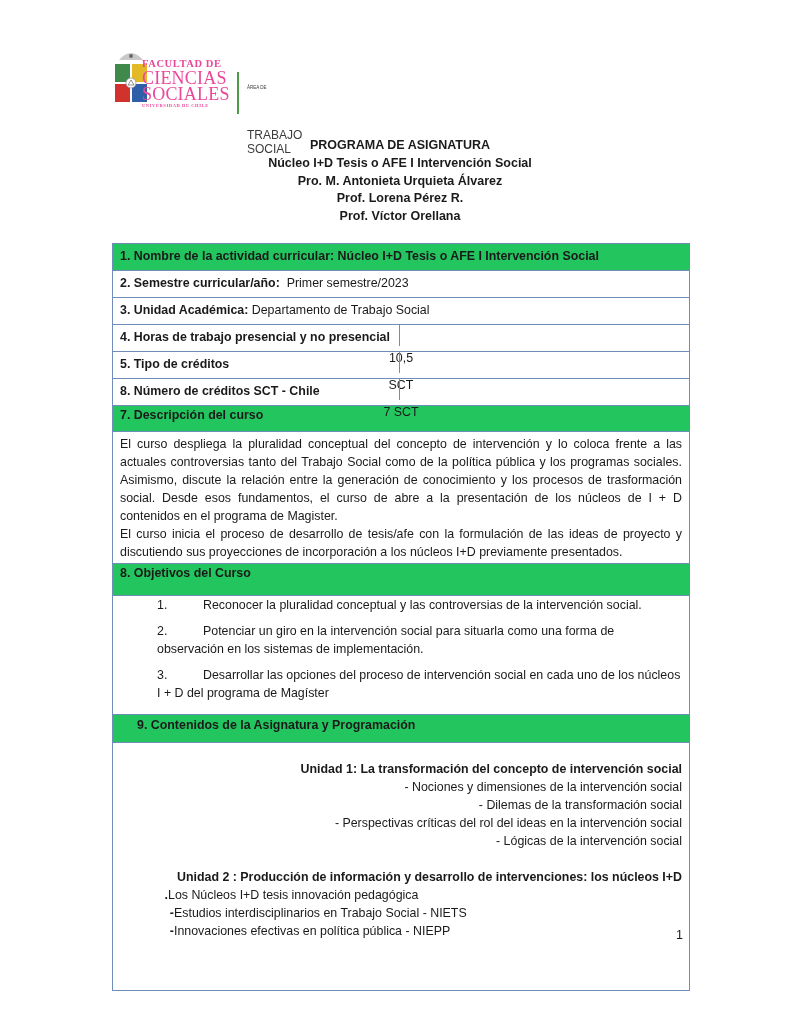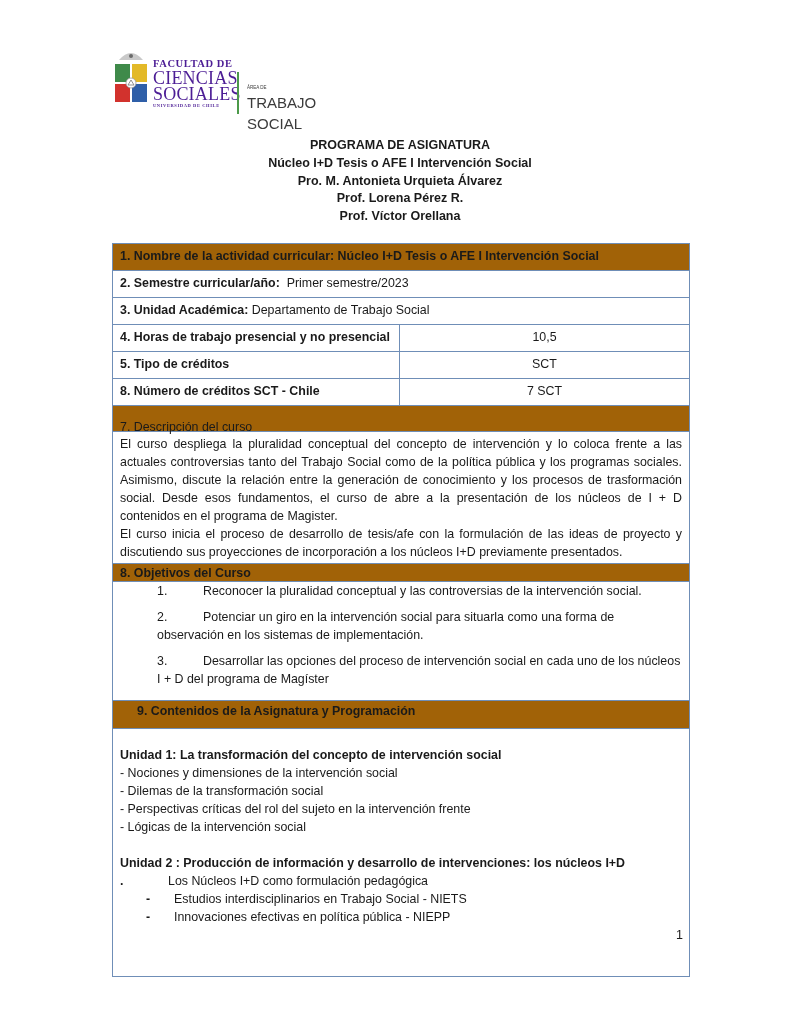--- a/index.html
+++ b/index.html
@@ -2,45 +2,45 @@
 <html><head>
 <meta charset="utf-8">
 <style>
   html, body { margin: 0; padding: 0; }
   body {
     width: 800px; height: 1035px; background: #ffffff; position: relative; overflow: hidden;
     font-family: "Liberation Sans", "DejaVu Sans", sans-serif; color: #1a1a1a;
   }
   .logo { position: absolute; left: 113px; top: 46px; width: 230px; height: 66px; }
   .shield { position: absolute; left: 0; top: 0; width: 36px; height: 64px; }
-  .fac-text { position: absolute; left: 40px; top: 12px; font-family: "Liberation Serif", "DejaVu Serif", serif; color: #4c1d95; }
+  .fac-text { position: absolute; left: 29px; top: 12px; font-family: "Liberation Serif", "DejaVu Serif", serif; color: #ec4899; }
   .fac-text .l1 { font-size: 10.5px; letter-spacing: 0.6px; font-weight: bold; line-height: 12px; }
   .fac-text .l2 { font-size: 18px; line-height: 16px; letter-spacing: 0.2px; }
   .fac-text .l3 { font-size: 18px; line-height: 17px; letter-spacing: 0.2px; }
   .fac-text .l4 { font-size: 4.5px; letter-spacing: 0.6px; font-weight: bold; line-height: 6px; }
   .vline { position: absolute; left: 124px; top: 26px; width: 2px; height: 42px; background: #4c9a4a; }
   .area { position: absolute; left: 134px; top: 38px; color: #3b3b3b; }
   .area .small { font-size: 4.5px; line-height: 8px; }
-  .area .big { font-size: 15px; line-height: 21px; }
+  .area .big { font-size: 12px; line-height: 14px; margin-top: 36px; }
 
   .title-block { position: absolute; left: 0; top: 131px; width: 800px; text-align: center; font-weight: bold; font-size: 12.5px; line-height: 17.8px; margin-top: 6px; }
 
   .table { position: absolute; left: 112px; top: 243px; width: 578px; border: 1.5px solid #6f8eb7; box-sizing: border-box; }
   .row { border-bottom: 1.5px solid #6f8eb7; font-size: 12.4px; line-height: 17px; box-sizing: border-box; }
-  .row:last-child { border-bottom: none; }
-  .hdr { background: #a16207; }
+  .row:last-child { border-bottom: none; text-align: right; }
+  .hdr { background: #22c55e; }
   .single { height: 27px; padding: 4px 7px 0 7px; }
-  .split { display: flex; height: 27px; }
+  .split { display: flex; height: 27px; flex-direction: column; }
   .split .c1 { width: 287px; border-right: 1.5px solid #6f8eb7; padding: 4px 7px 0 7px; font-weight: bold; box-sizing: border-box; }
   .split .c2 { flex: 1; text-align: center; padding-top: 4px; }
   b { font-weight: bold; }
-  .sec-hdr { height: 26px; padding: 13px 7px 0 7px; font-weight: normal; }
+  .sec-hdr { height: 26px; padding: 1px 7px 0 7px; font-weight: bold; }
   .desc { padding: 3px 7px 2px 7px; text-align: justify; font-size: 12.4px; line-height: 18px; }
   .desc p { margin: 0; }
-  .sec8 { height: 18px; padding: 0 7px; font-weight: bold; line-height: 18px; }
+  .sec8 { height: 32px; padding: 0 7px; font-weight: bold; line-height: 18px; }
   .obj { padding: 0 7px 12px 7px; font-size: 12.4px; line-height: 18px; }
   .obj .item { margin-bottom: 8px; margin-left: 37px; }
   .obj .item:last-child { margin-bottom: 0; }
   .obj .num { display: inline-block; width: 46px; }
   .sec9 { height: 28px; padding: 0 24px; font-weight: bold; line-height: 20px; }
   .content { padding: 17px 7px 20px 7px; font-size: 12.4px; line-height: 18px; height: 210px; box-sizing: content-box; }
   .content .unit { font-weight: bold; }
   .content .sp { height: 18px; }
   .content .dotline { display: flex; }
   .content .dotline .dot { width: 48px; font-weight: bold; }
@@ -114,27 +114,27 @@
   <div class="row obj">
     <div class="item"><span class="num">1.</span><span>Reconocer la pluralidad conceptual y las controversias de la intervención social.</span></div>
     <div class="item"><span class="num">2.</span><span>Potenciar un giro en la intervención social para situarla como una forma de observación en los sistemas de implementación.</span></div>
     <div class="item"><span class="num">3.</span><span>Desarrollar las opciones del proceso de intervención social en cada uno de los núcleos I + D del programa de Magíster</span></div>
   </div>
   <div class="row hdr sec9">9. Contenidos de la Asignatura y Programación</div>
   <div class="row content">
     <div class="unit">Unidad 1: La transformación del concepto de intervención social</div>
     <div>- Nociones y dimensiones de la intervención social</div>
     <div>- Dilemas de la transformación social</div>
-    <div>- Perspectivas críticas del rol del sujeto en la intervención frente</div>
+    <div>- Perspectivas críticas del rol del ideas en la intervención social</div>
     <div>- Lógicas de la intervención social</div>
     <div class="sp"></div>
     <div class="unit">Unidad 2 : Producción de información y desarrollo de intervenciones: los núcleos I+D</div>
     <div class="dotline">
       <span class="dot">.</span>
-      <span>Los Núcleos I+D como formulación pedagógica</span>
+      <span>Los Núcleos I+D tesis innovación pedagógica</span>
     </div>
     <div class="sub">
       <span class="dash">-</span>
       <span>Estudios interdisciplinarios en Trabajo Social - NIETS</span>
     </div>
     <div class="sub">
       <span class="dash">-</span>
       <span>Innovaciones efectivas en política pública - NIEPP</span>
     </div>
   </div>

